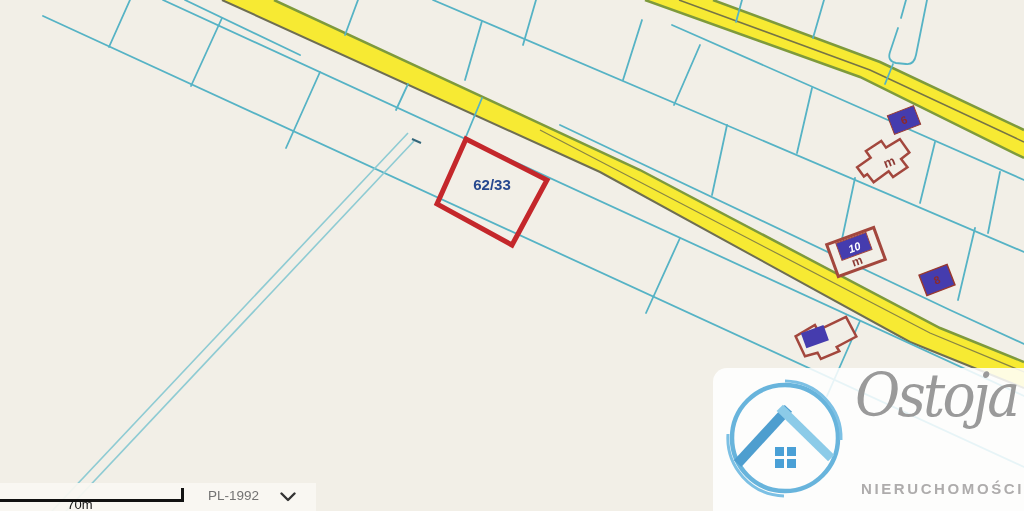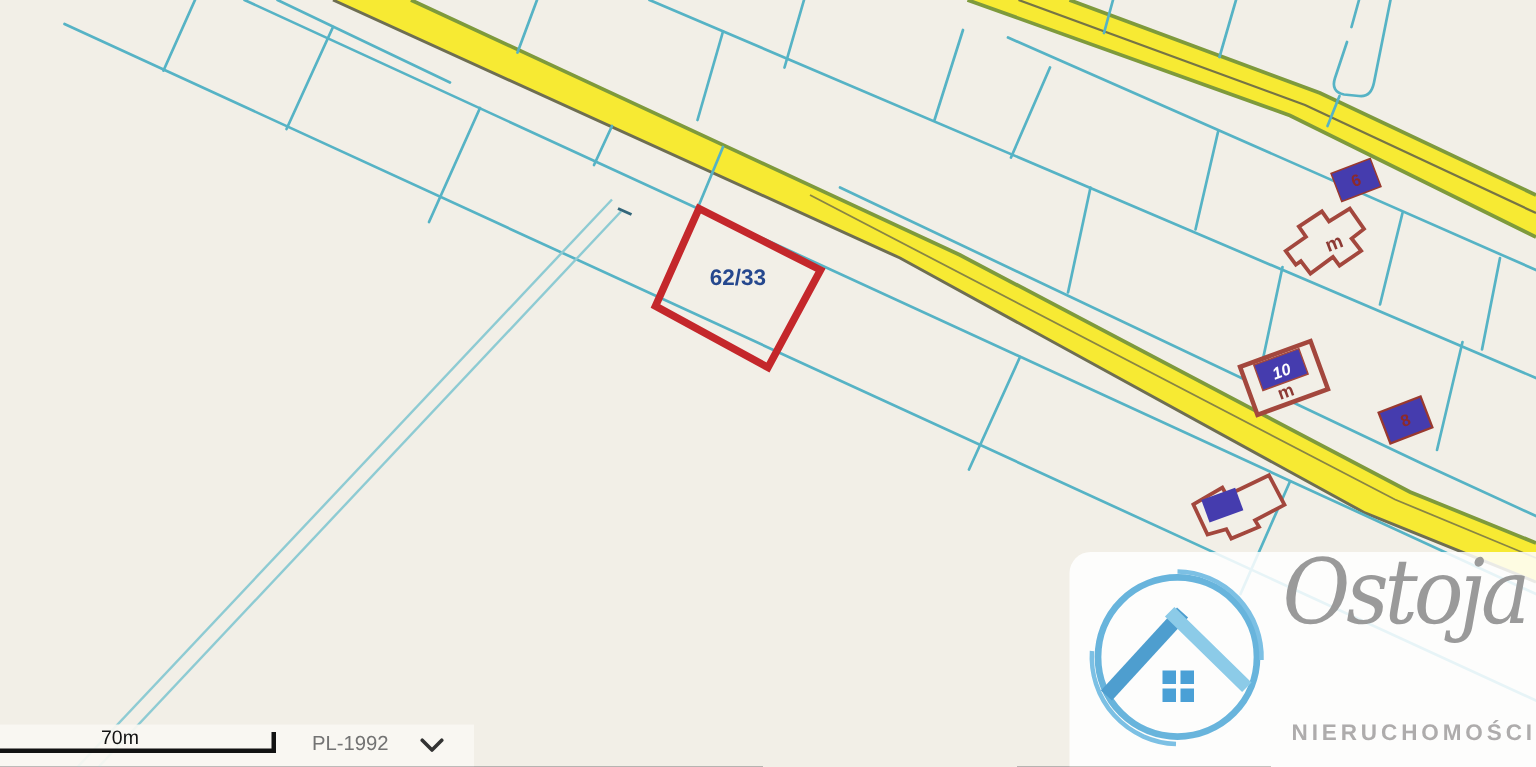--- a/index.html
+++ b/index.html
@@ -9,21 +9,21 @@
   }
   .stage svg.map{position:absolute;left:0;top:0;}
   
   .bottom-bar{
     position:absolute;left:0;top:483px;width:316px;height:28px;
     background:rgba(250,248,242,0.93);
   }
   .scale-line{position:absolute;left:0;top:16px;width:184px;height:3px;background:#121212;}
   .scale-tick{position:absolute;left:181px;top:5px;width:3px;height:14px;background:#121212;}
   .scale-label{
-    position:absolute;left:0;top:1px;width:160px;text-align:center;
+    position:absolute;left:0;top:14px;width:160px;text-align:center;
     font-size:13px;color:#111;
   }
   .crs{position:absolute;left:198px;top:0;width:110px;height:28px;cursor:pointer;}
   .crs-value{position:absolute;left:10px;top:5px;font-size:13.5px;color:#737373;}
   .crs-chevron{position:absolute;left:82px;top:9px;}
   
   .watermark{
     position:absolute;left:713px;top:368px;width:332px;height:160px;
     background:rgba(255,255,255,0.86);border-radius:14px;
   }

